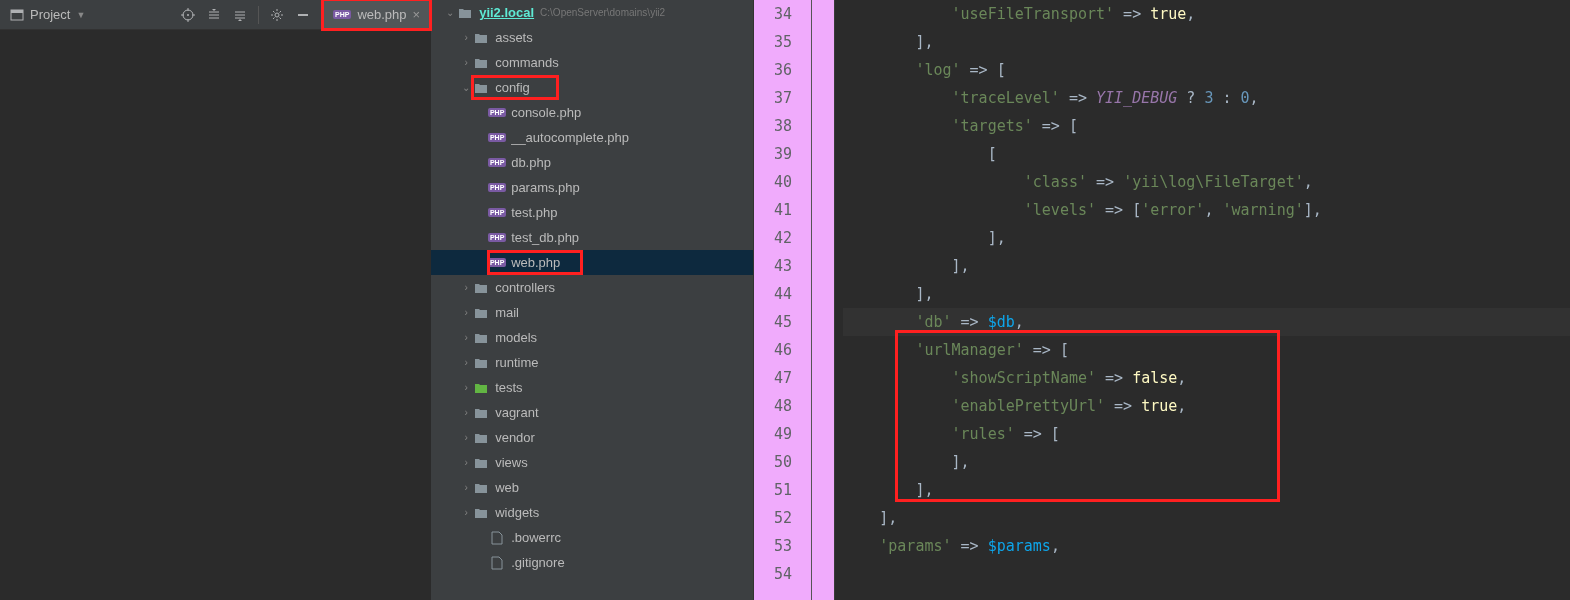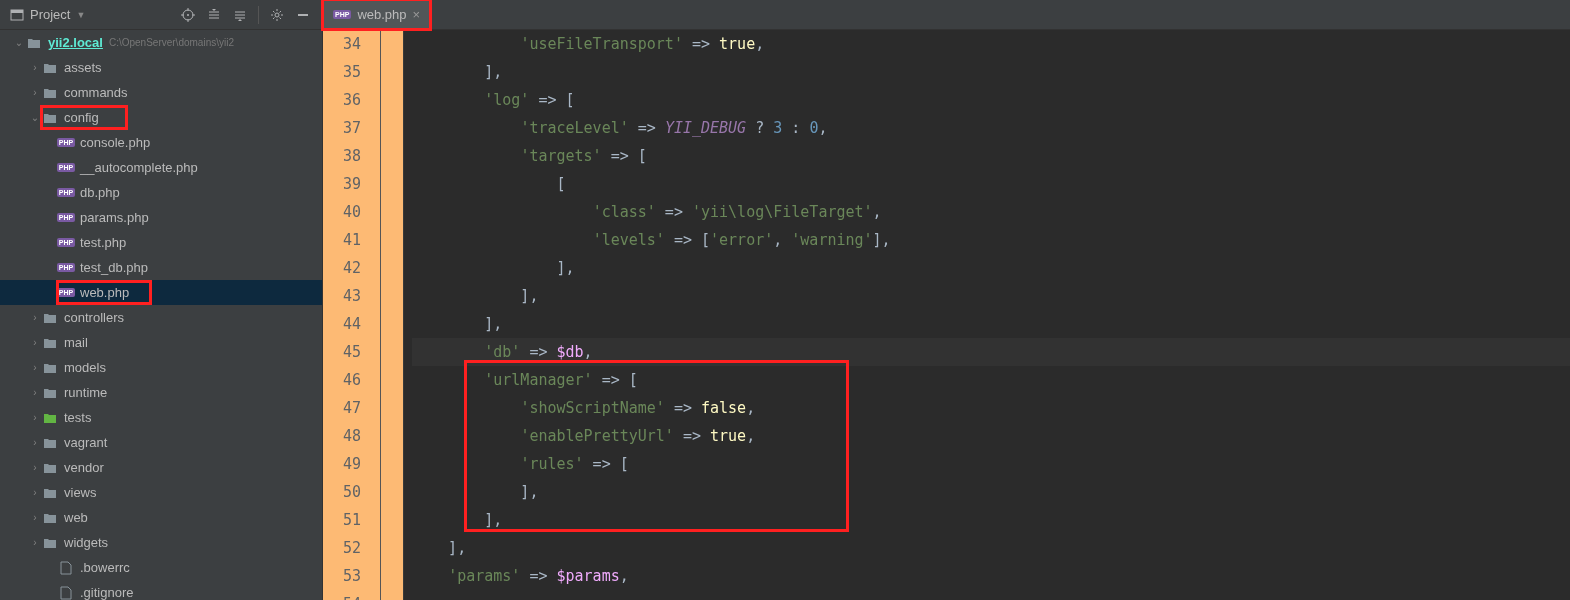--- a/index.html
+++ b/index.html
@@ -5,21 +5,21 @@
 * { margin: 0; padding: 0; box-sizing: border-box; }
 body {
   font-family: -apple-system, BlinkMacSystemFont, "Segoe UI", sans-serif;
   background: #2b2b2b;
   color: #a9b7c6;
   width: 1570px;
   height: 600px;
   overflow: hidden;
   font-size: 13px;
 }
-.ide-container { display: flex; flex-direction: column; height: 100%; }
+.ide-container { display: flex; height: 100%; }
 .top-bar {
   display: flex;
   align-items: center;
   height: 30px;
   background: #3c3f41;
   border-bottom: 1px solid #323232;
 }
 .project-label {
   display: flex;
   align-items: center;
@@ -112,21 +112,21 @@
   flex: 1;
   display: flex;
   background: #2b2b2b;
   position: relative;
   font-family: "Consolas", "Monaco", monospace;
   font-size: 15px;
   overflow: hidden;
 }
 .gutter {
   display: flex;
-  background: #fdba74;
+  background: #f0abfc;
   border-right: 1px solid #3a3a3a;
 }
 .line-numbers {
   width: 50px;
   text-align: right;
   padding-right: 12px;
   color: #606366;
 }
 .gutter-marks {
   width: 30px;
@@ -146,21 +146,21 @@
   padding-left: 8px;
   position: relative;
 }
 .code-line { height: 28px; line-height: 28px; white-space: pre; }
 .code-line.hl { background: #323232; }
 .s { color: #6a8759; }
 .k { color: #fef9c3; }
 .o { color: #a9b7c6; }
 .c { color: #9876aa; font-style: italic; }
 .n { color: #6897bb; }
-.v { color: #f0abfc; }
+.v { color: #0ea5e9; }
 
 .hl-box {
   position: absolute;
   border: 3px solid #ff2020;
   pointer-events: none;
   z-index: 10;
 }
 
 .folder-icon { color: #87939a; }
 .folder-icon.green { color: #62b543; }

